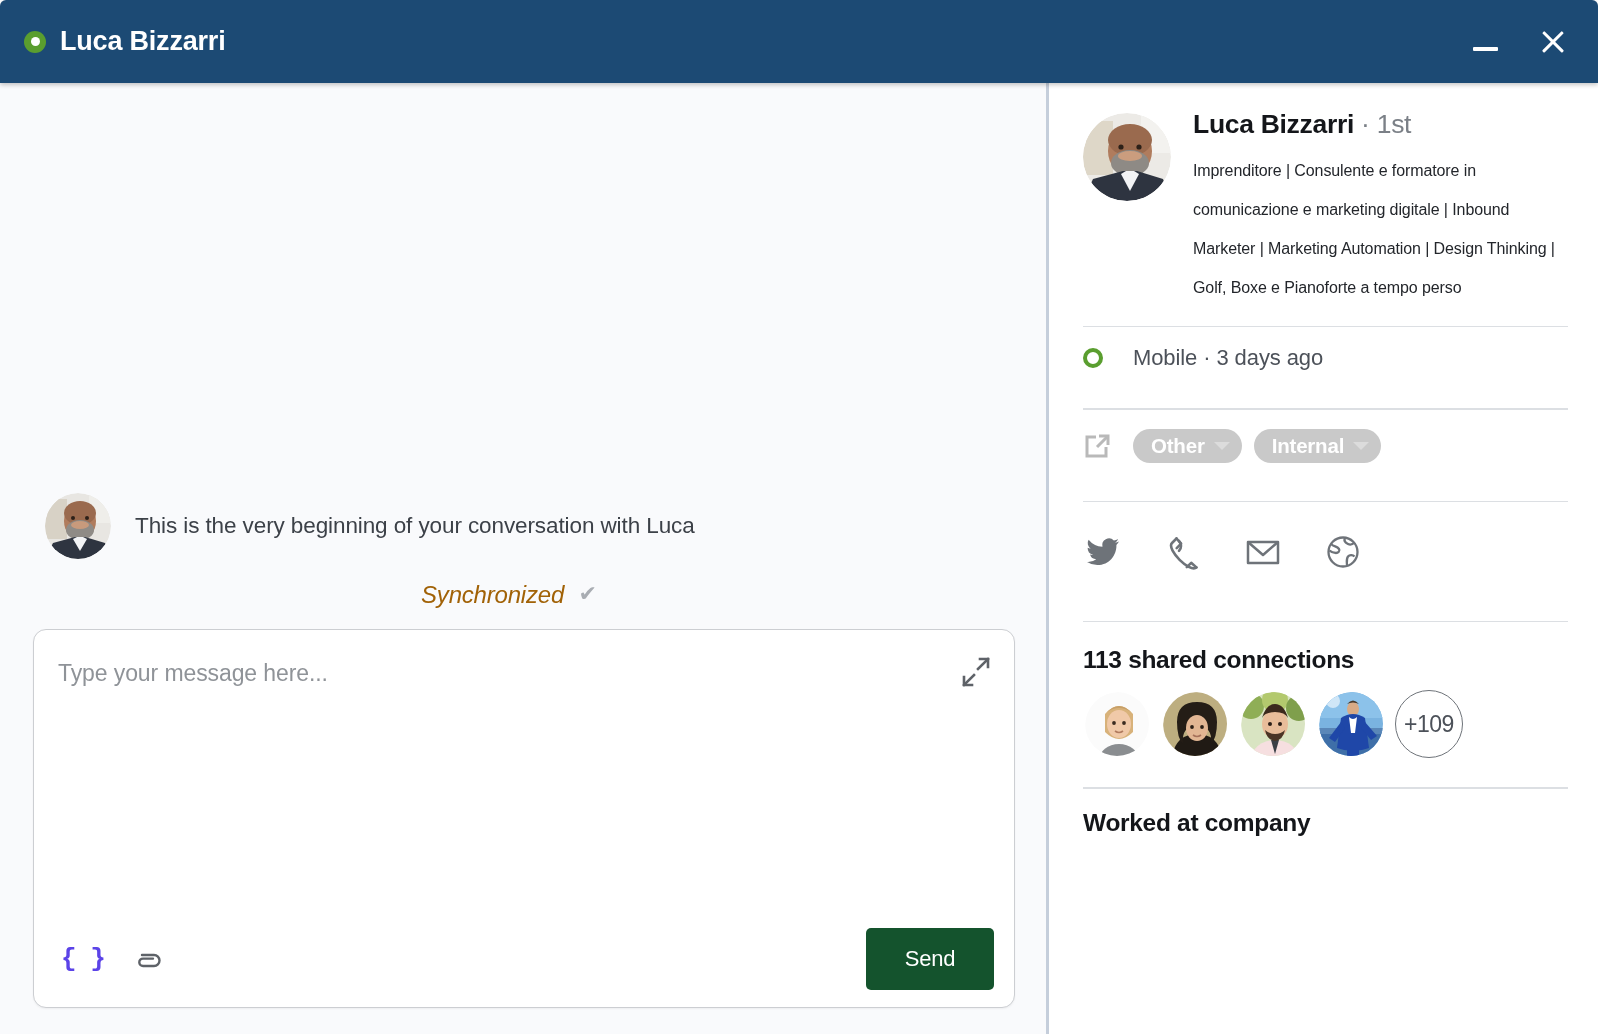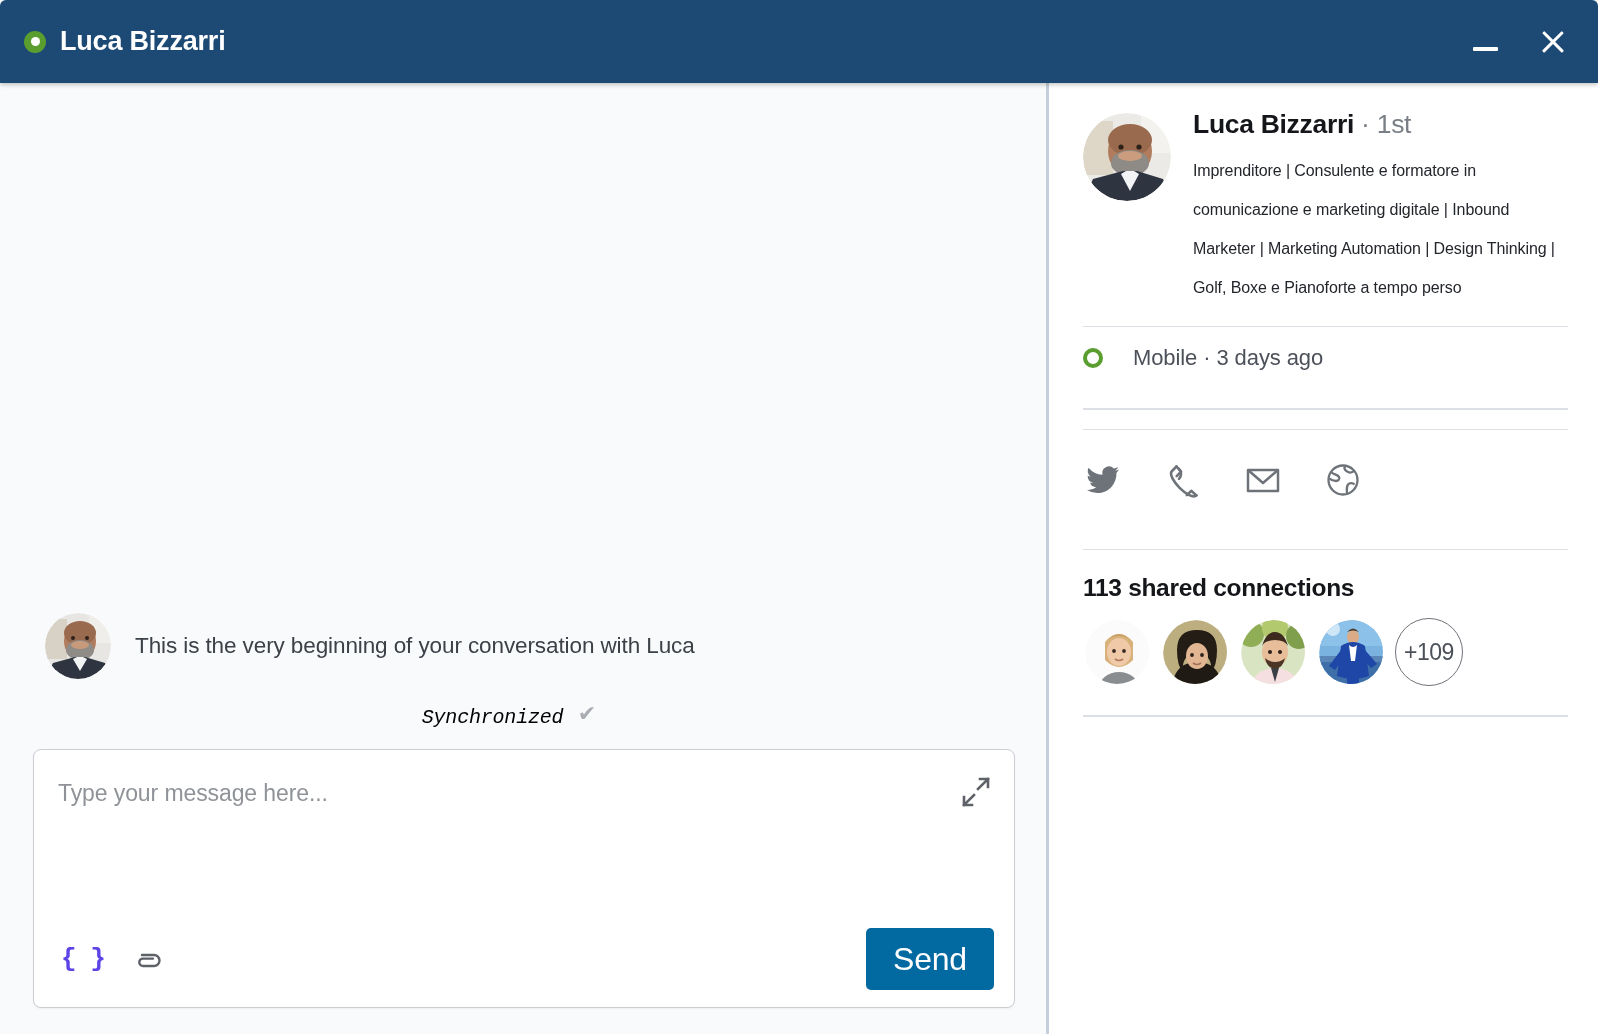--- a/index.html
+++ b/index.html
@@ -105,42 +105,41 @@
     font-size: 22.5px;
     color: #3c4148;
     letter-spacing: -0.1px;
   }
   .sync-row {
     text-align: center;
     margin-bottom: 20px;
     padding-right: 28px;
   }
   .sync-text {
-    font-size: 20px;
+    font-size: 24px;
     font-style: italic;
-    color: #000000;
+    color: #a16207;
     letter-spacing: -0.2px;
-    font-family: Liberation Mono, monospace;
   }
   .sync-check {
     display: inline-block;
     margin-left: 10px;
     font-size: 22px;
     color: #a9adb3;
     vertical-align: 2px;
   }
 
   
   .composer {
     position: relative;
     margin: 0 31px 26px 33px;
-    height: 259px;
+    height: 379px;
     background: #ffffff;
     border: 1.6px solid #ccced2;
-    border-radius: 8px;
+    border-radius: 13px;
     box-shadow: 0 1px 2px rgba(0,0,0,0.05);
     display: flex; flex-direction: column;
   }
   .composer-input {
     flex: 1 1 auto;
     padding: 30px 70px 0 24px;
   }
   .composer-placeholder {
     font-size: 23px;
     color: #8f9398;
@@ -162,24 +161,24 @@
     font-weight: bold;
     letter-spacing: -1px;
     cursor: pointer;
     margin-right: 28px;
     font-family: "Liberation Mono", monospace;
   }
   .attach-btn { cursor: pointer; width: 30px; height: 30px; }
   .toolbar-spacer { flex: 1 1 auto; }
   .send-btn {
     width: 128px; height: 62px;
-    background: #0369a1;
+    background: #14532d;
     border: none; border-radius: 5px;
     color: #ffffff;
-    font-size: 32px;
+    font-size: 22px;
     font-family: "Liberation Sans", sans-serif;
     letter-spacing: -0.2px;
     cursor: default;
   }
 
   
   .profile-head { display: flex; align-items: flex-start; }
   .profile-avatar {
     width: 88px; height: 88px; border-radius: 50%;
     flex: 0 0 auto; overflow: hidden;
@@ -412,20 +411,39 @@
 
       <div class="hr"></div>
 
       <div class="mobile-row">
         <span class="ring"></span>
         <span class="mobile-text">Mobile · 3 days ago</span>
       </div>
 
       <div class="hr"></div>
 
+      <div class="tags-row">
+        <span class="ext-icon">
+          <svg viewBox="0 0 28 28" width="28" height="28" aria-hidden="true">
+            <g fill="none" stroke="#b9b9b9" stroke-width="3">
+              <path d="M13 5 H4 V24 H23 V15"></path>
+              <path d="M16 4 H25 V13"></path>
+              <path d="M24.5 4.5 L14 15"></path>
+            </g>
+          </svg>
+        </span>
+        <span class="pill">
+          <span>Other</span>
+          <span class="caret"></span>
+        </span>
+        <span class="pill">
+          <span>Internal</span>
+          <span class="caret"></span>
+        </span>
+      </div>
 
       <div class="hr"></div>
 
       <div class="social-row">
         <span class="social-icon">
           <svg viewBox="0 0 36 36" width="36" height="36" aria-hidden="true">
             <path fill="#6e7379" d="M34 7.6c-1.2.55-2.5.92-3.85 1.08a6.7 6.7 0 0 0 2.95-3.7 13.4 13.4 0 0 1-4.25 1.63 6.7 6.7 0 0 0-11.4 6.1A19 19 0 0 1 3.6 5.7a6.7 6.7 0 0 0 2.07 8.94 6.65 6.65 0 0 1-3.03-.84v.08a6.7 6.7 0 0 0 5.37 6.57 6.7 6.7 0 0 1-3.02.11 6.7 6.7 0 0 0 6.26 4.65A13.45 13.45 0 0 1 2 27.98 18.96 18.96 0 0 0 12.3 31c12.36 0 19.12-10.24 19.12-19.12l-.02-.87A13.6 13.6 0 0 0 34 7.6z"></path>
           </svg>
         </span>
         <span class="social-icon">
@@ -543,15 +561,16 @@
               <path d="M46 30 L58 44 L52 48 L42 36 Z" fill="#1f47a8"></path>
               <rect x="28" y="52" width="12" height="16" fill="#1f47a8"></rect>
             </g>
           </svg>
         </span>
         <span class="conn-more">+109</span>
       </div>
 
       <div class="hr"></div>
 
+      <div class="section-bottom-title">Worked at company</div>
     </div>
   </div>
 </div>
 
 </body></html>

